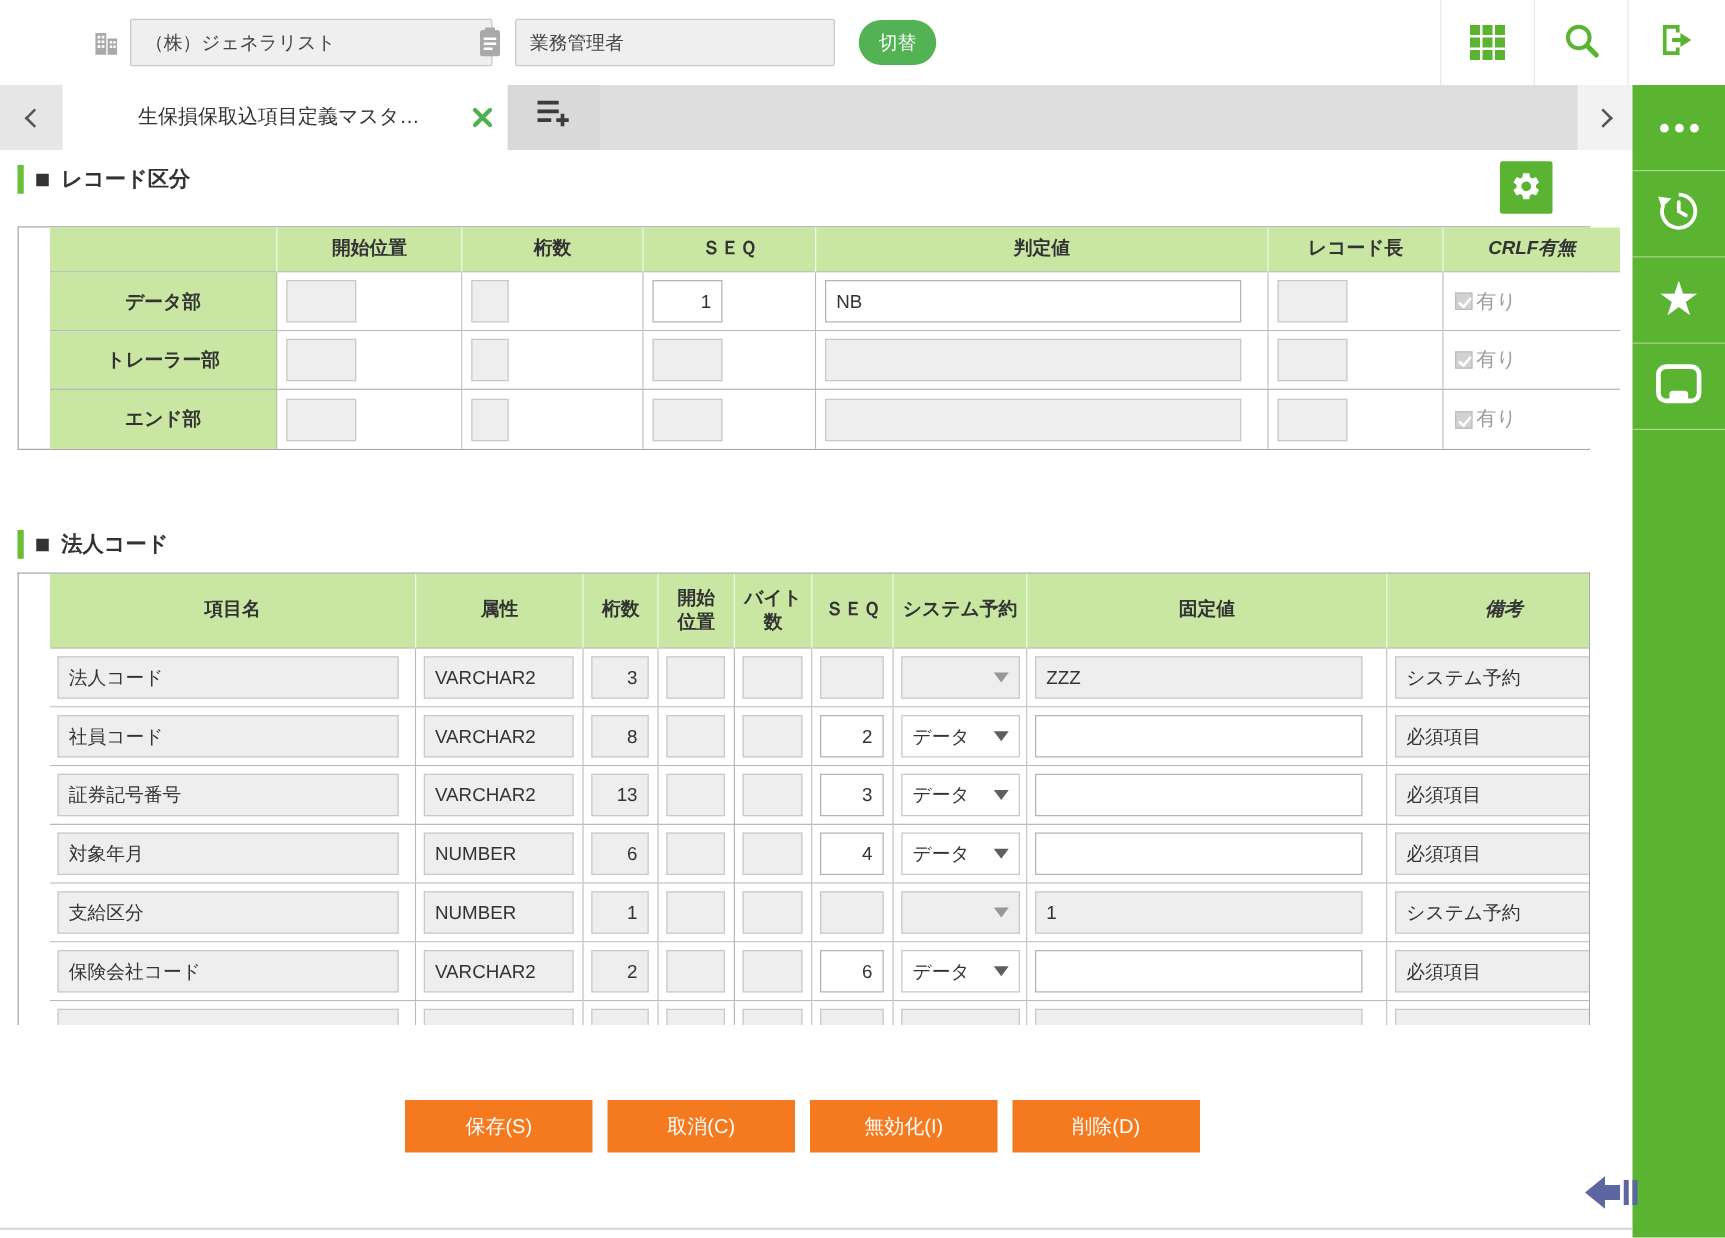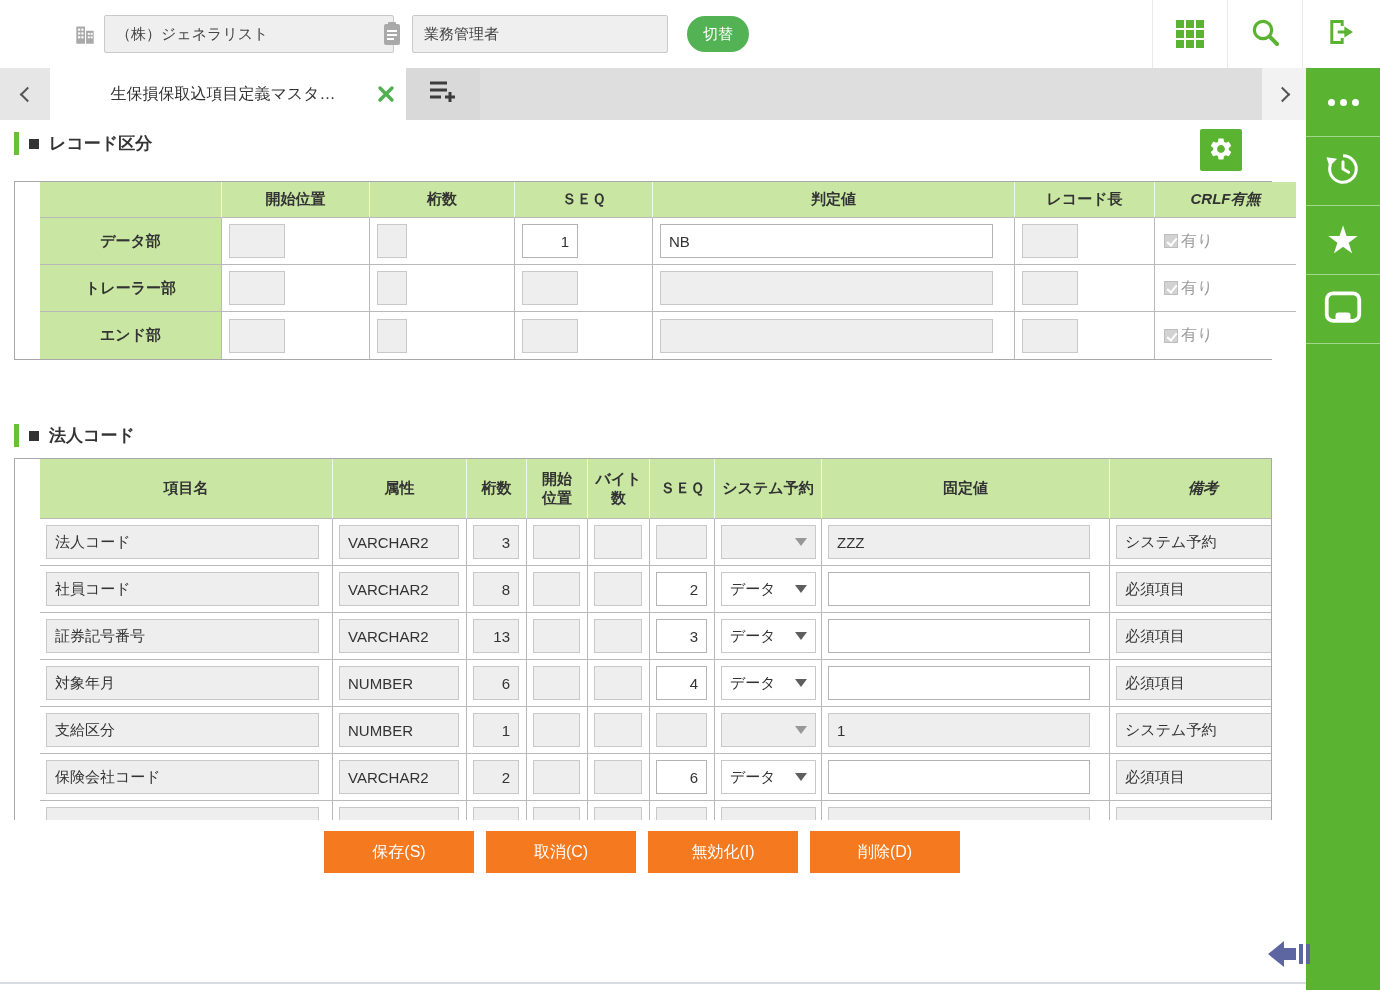--- a/index.html
+++ b/index.html
@@ -70,21 +70,21 @@
   .selbox.off { background:#eee; cursor:default; }
   .caret { width:0; height:0; border-left:6px solid transparent; border-right:6px solid transparent;
     border-top:8px solid #5e5e5e; }
   .selbox.off .caret { border-top-color:#979797; }
   .cb { width:14px; height:14px; background:#d2d2d2; border:1px solid #bdbdbd; position:relative; margin-left:2px; flex:none; }
   .cb::after { content:""; position:absolute; left:4px; top:1px; width:4px; height:8px;
     border:solid #fff; border-width:0 2px 2px 0; transform:rotate(40deg); }
   .cbl { color:#9c9c9c; font-size:16px; margin-left:3px; }
 
   
-  .actions { position:absolute; top:831px; left:14px; width:1256px; display:flex; justify-content:center; gap:12px; }
+  .actions { position:absolute; top:880px; left:14px; width:1256px; display:flex; justify-content:center; gap:12px; }
   .action-btn { width:150px; height:42px; background:#f5791f; color:#fff; border:none; font-size:16px;
     font-family:inherit; cursor:pointer; }
 
   
   .sidebar { position:absolute; left:1306px; top:68px; width:74px; height:922px; background:#5bb431; }
   .side-btn { width:74px; height:69px; border-bottom:1px solid rgba(255,255,255,.45);
     display:flex; align-items:center; justify-content:center; cursor:pointer; }
   .dots { display:flex; gap:5px; }
   .dots i { width:7px; height:7px; border-radius:50%; background:#fff; }
   .star { color:#fff; font-size:38px; line-height:1; }

